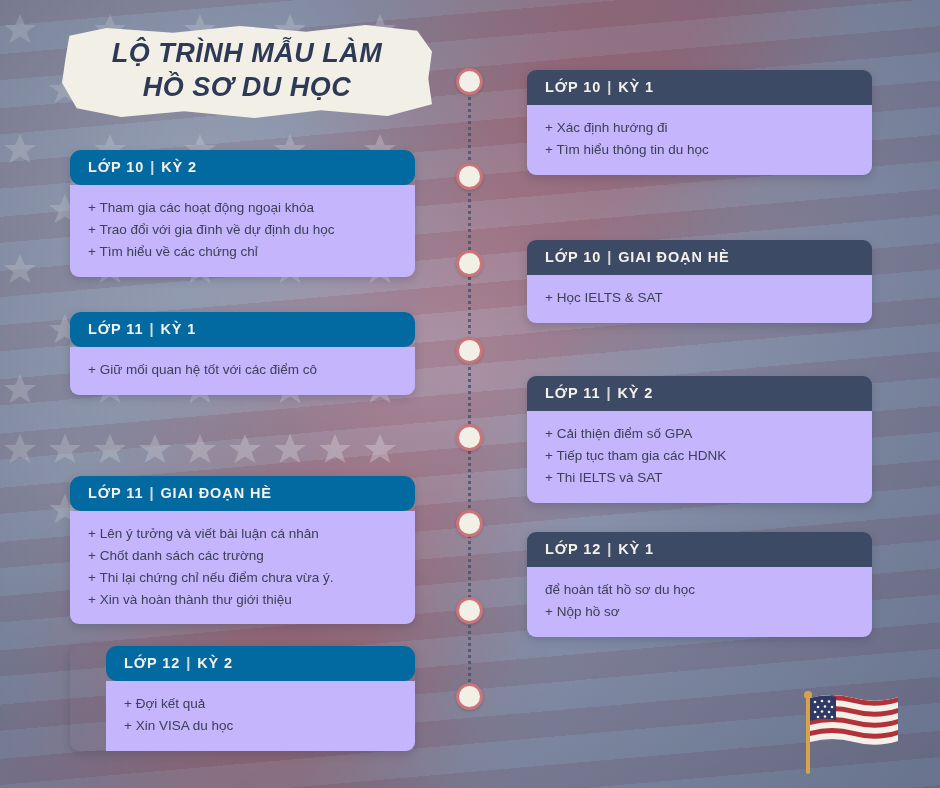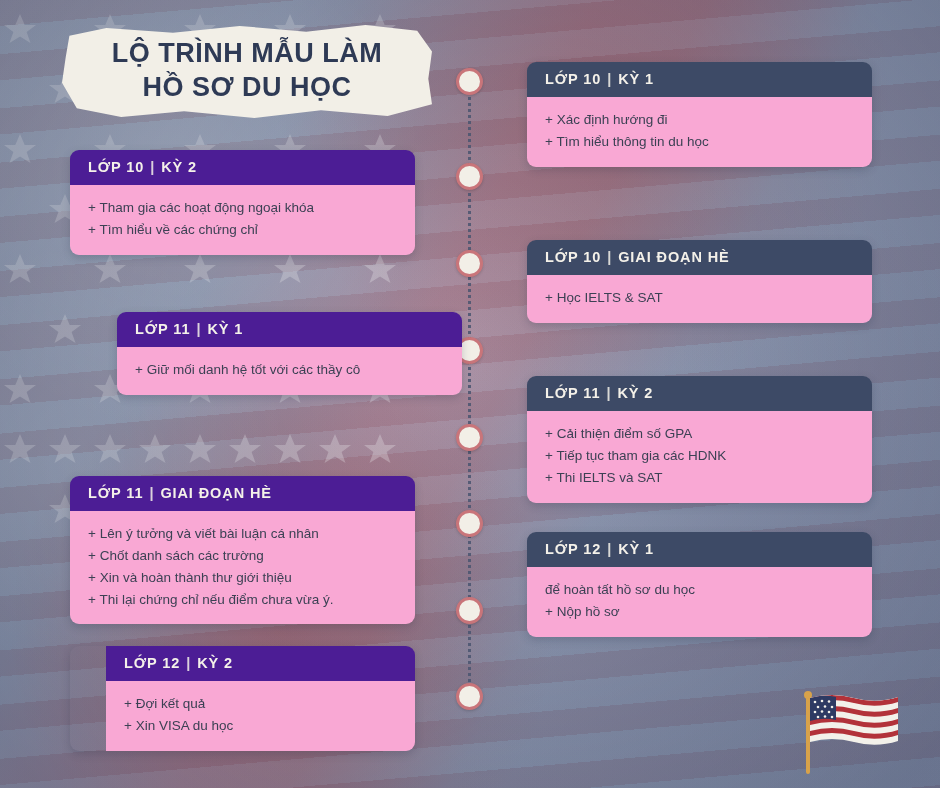--- a/index.html
+++ b/index.html
@@ -65,21 +65,21 @@
   .title-text {
     position: relative;
     color: #2e3a55;
     font-weight: bold;
     text-align: center;
     letter-spacing: .5px;
     padding-top: 15px;
     line-height: 1.25;
     font-size: 27px;
   }
-  .title-line { display: block; }
+  .title-line { display: block; font-style: italic; }
 
   
   .timeline-line {
     position: absolute;
     left: 468px; top: 80px;
     width: 3px; height: 620px;
     border-left: 3px dotted #4a5570;
     opacity: .85;
   }
   .node {
@@ -102,28 +102,28 @@
   }
   .card-head {
     padding: 9px 18px 10px 18px;
     color: #f4f1e9;
     font-weight: bold;
     font-size: 14.5px;
     letter-spacing: .9px;
   }
   .card-head .sep { opacity: .85; padding: 0 6px; }
   .card-body {
-    background: #f9a8d4;
+    background: #c4b5fd;
     padding: 12px 18px 14px 18px;
     color: #3c4154;
     font-size: 13.5px;
     line-height: 1.62;
   }
   .card-body .li { white-space: nowrap; }
-  .card.left  .card-head { background: #4c1d95; }
+  .card.left  .card-head { background: #0369a1; border-radius: 11px; }
   .card.right .card-head { background: #3d4a66; }
   .card.left  { left: 70px; }
   .card.right { left: 527px; }
 
   
   .flag {
     position: absolute;
     left: 800px; top: 690px;
     width: 120px; height: 86px;
   }
@@ -168,61 +168,62 @@
     <div class="node" style="top: 163px;"></div>
     <div class="node" style="top: 250px;"></div>
     <div class="node" style="top: 337px;"></div>
     <div class="node" style="top: 424px;"></div>
     <div class="node" style="top: 510px;"></div>
     <div class="node" style="top: 597px;"></div>
     <div class="node" style="top: 683px;"></div>
   </div>
 
 <div id="cards">
-    <div class="card right" style="top: 62px;">
+    <div class="card right" style="top: 70px;">
       <div class="card-head"><span>LỚP 10</span><span class="sep">|</span><span>KỲ 1</span></div>
       <div class="card-body">
         <div class="li">+ Xác định hướng đi</div>
         <div class="li">+ Tìm hiểu thông tin du học</div>
       </div>
     </div>
     <div class="card left" style="top: 150px;">
       <div class="card-head"><span>LỚP 10</span><span class="sep">|</span><span>KỲ 2</span></div>
       <div class="card-body">
         <div class="li">+ Tham gia các hoạt động ngoại khóa</div>
+        <div class="li">+ Trao đổi với gia đình về dự định du học</div>
         <div class="li">+ Tìm hiểu về các chứng chỉ</div>
       </div>
     </div>
     <div class="card right" style="top: 240px;">
       <div class="card-head"><span>LỚP 10</span><span class="sep">|</span><span>GIAI ĐOẠN HÈ</span></div>
       <div class="card-body">
         <div class="li">+ Học IELTS &amp; SAT</div>
       </div>
     </div>
-    <div class="card left" style="top: 312px; margin-left: 47px;">
+    <div class="card left" style="top: 312px;">
       <div class="card-head"><span>LỚP 11</span><span class="sep">|</span><span>KỲ 1</span></div>
       <div class="card-body">
-        <div class="li">+ Giữ mối danh hệ tốt với các thầy cô</div>
+        <div class="li">+ Giữ mối quan hệ tốt với các điểm cô</div>
       </div>
     </div>
     <div class="card right" style="top: 376px;">
       <div class="card-head"><span>LỚP 11</span><span class="sep">|</span><span>KỲ 2</span></div>
       <div class="card-body">
         <div class="li">+ Cải thiện điểm số GPA</div>
         <div class="li">+ Tiếp tục tham gia các HDNK</div>
         <div class="li">+ Thi IELTS và SAT</div>
       </div>
     </div>
     <div class="card left" style="top: 476px;">
       <div class="card-head"><span>LỚP 11</span><span class="sep">|</span><span>GIAI ĐOẠN HÈ</span></div>
       <div class="card-body">
         <div class="li">+ Lên ý tưởng và viết bài luận cá nhân</div>
         <div class="li">+ Chốt danh sách các trường</div>
+        <div class="li">+ Thi lại chứng chỉ nếu điểm chưa vừa ý.</div>
         <div class="li">+ Xin và hoàn thành thư giới thiệu</div>
-        <div class="li">+ Thi lại chứng chỉ nếu điểm chưa vừa ý.</div>
       </div>
     </div>
     <div class="card right" style="top: 532px;">
       <div class="card-head"><span>LỚP 12</span><span class="sep">|</span><span>KỲ 1</span></div>
       <div class="card-body">
         <div class="li">để hoàn tất hồ sơ du học</div>
         <div class="li">+ Nộp hồ sơ</div>
       </div>
     </div>
     <div class="card left" style="top: 646px; padding-left: 36px;">

